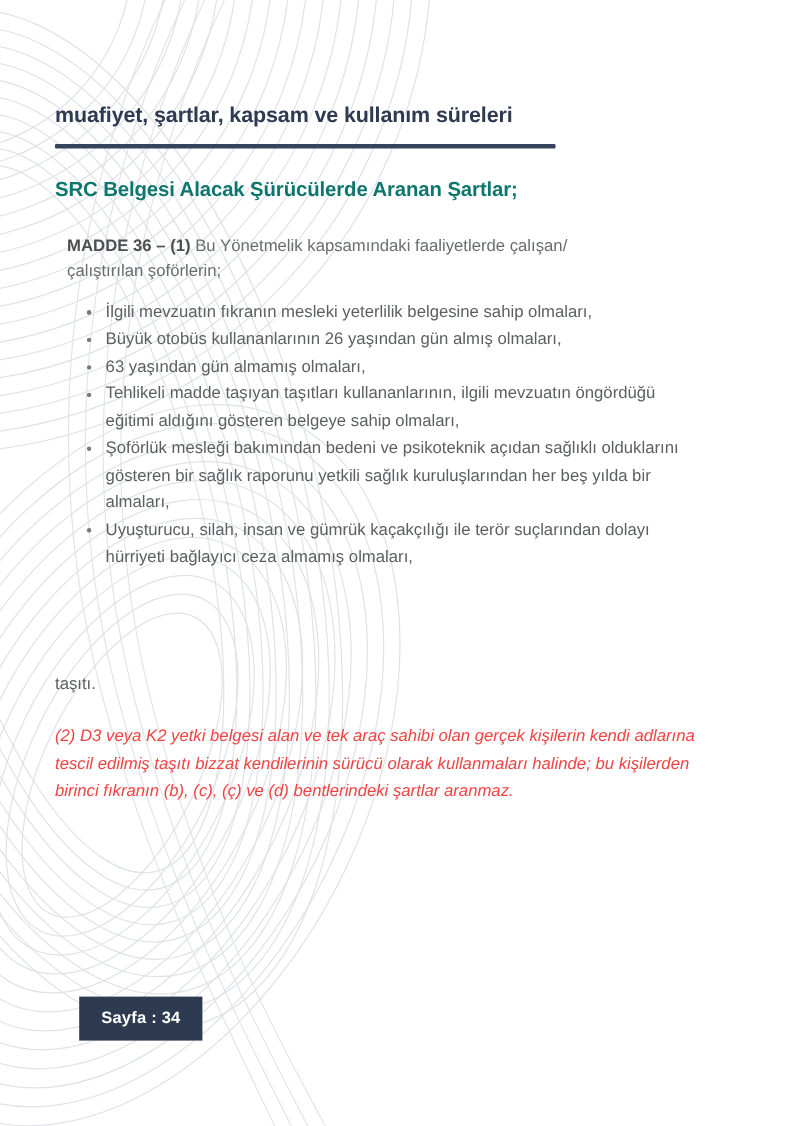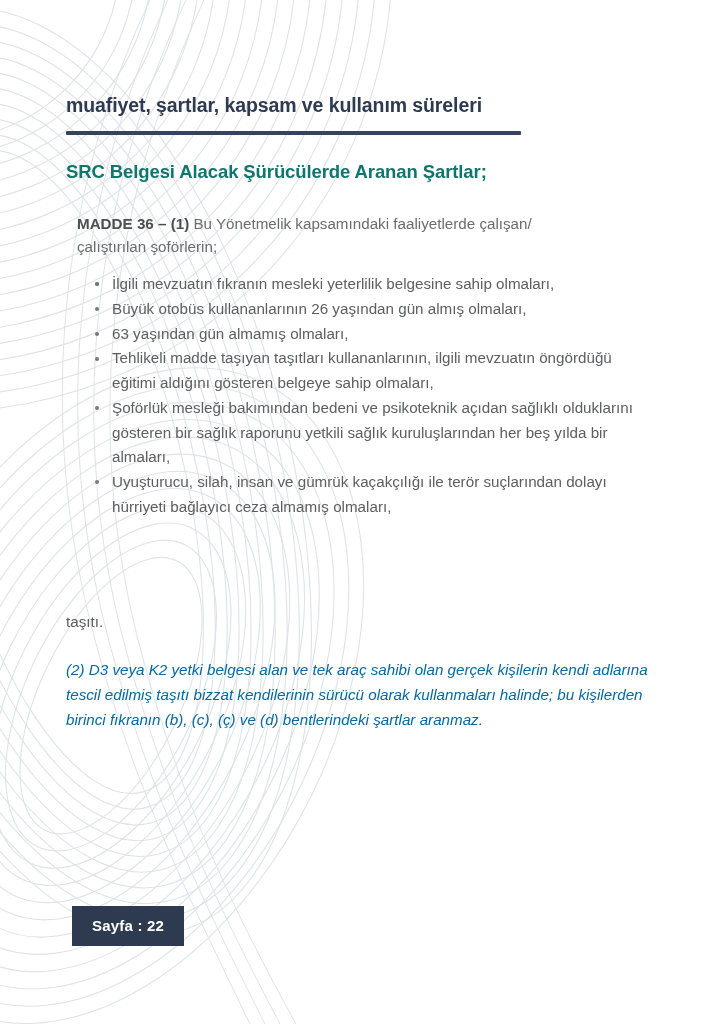--- a/index.html
+++ b/index.html
@@ -29,21 +29,21 @@
     width: 724px;
     height: 1024px;
     pointer-events: none;
     z-index: 0;
   }
 
   
   .content {
     position: absolute;
     z-index: 2;
-    left: 66px;
+    left: 50px;
     top: 0;
     width: 600px;
     height: 1024px;
   }
 
   .doc-title {
     position: absolute;
     left: 0;
     top: 93px;
     width: 560px;
@@ -132,21 +132,21 @@
   }
 
   .note {
     position: absolute;
     left: 0;
     top: 658px;
     width: 596px;
     margin: 0;
     font-size: 15.2px;
     font-style: italic;
-    color: #0369a1;
+    color: #ef4444;
     line-height: 1.63;
   }
 
   .page-badge {
     position: absolute;
     z-index: 3;
     left: 72px;
     top: 906px;
     min-width: 86px;
     padding: 11px 20px 12px 20px;
@@ -269,15 +269,15 @@
         <span>Uyuşturucu, silah, insan ve gümrük kaçakçılığı ile terör suçlarından dolayı hürriyeti bağlayıcı ceza almamış olmaları,</span>
       </li>
     </ul>
 
     <p class="closing">taşıtı.</p>
 
     <p class="note">(2) D3 veya K2 yetki belgesi alan ve tek araç sahibi olan gerçek kişilerin kendi adlarına tescil edilmiş taşıtı bizzat kendilerinin sürücü olarak kullanmaları halinde; bu kişilerden birinci fıkranın (b), (c), (ç) ve (d) bentlerindeki şartlar aranmaz.</p>
 
   </div>
 
-  <div class="page-badge">Sayfa : 22</div>
+  <div class="page-badge">Sayfa : 34</div>
 
 </div>
 
 </body></html>

